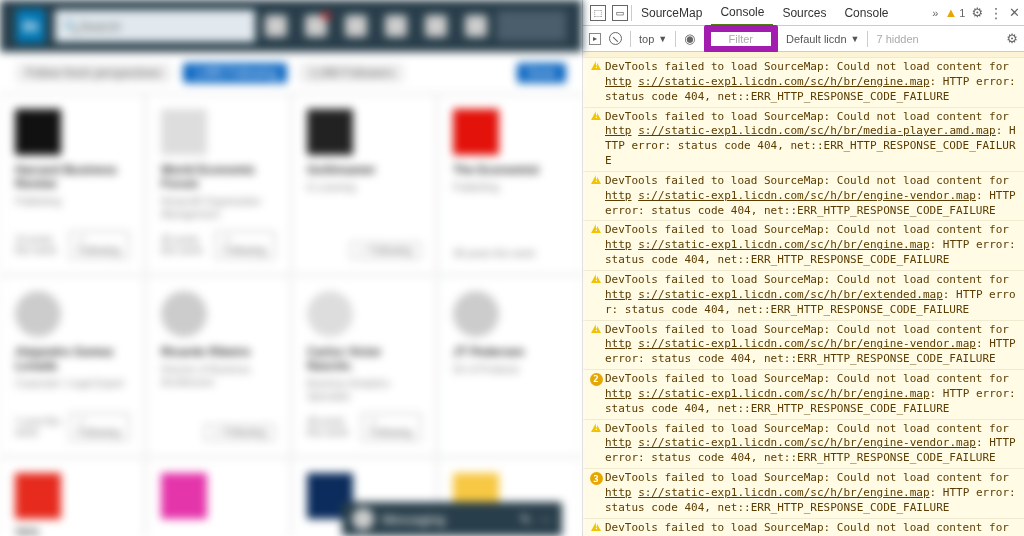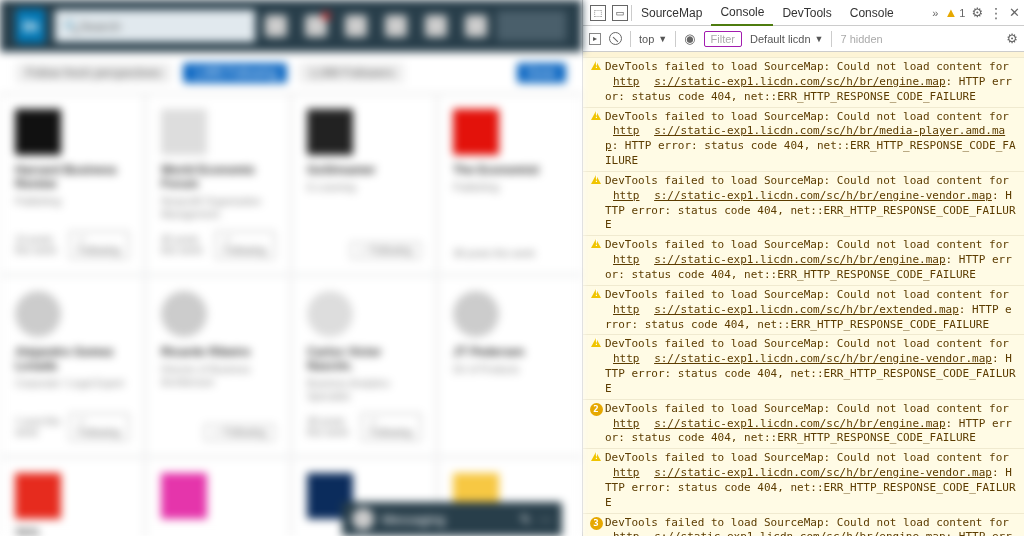--- a/index.html
+++ b/index.html
@@ -35,31 +35,31 @@
 .dt-tab.active { border-bottom: 2px solid #4d7c0f; color: #333; font-weight: 500; }
 .dt-right { margin-left: auto; display: flex; align-items: center; gap: 6px; color: #666; font-size: 11px; }
 .dt-warn-badge { display: flex; align-items: center; gap: 2px; }
 .dt-warn-tri { color: #e6a800; font-size: 13px; }
 .dt-toolbar { height: 26px; display: flex; align-items: center; border-bottom: 1px solid #ccc; padding: 0 6px; gap: 8px; color: #555; font-size: 11px; }
 .dt-stop { width: 13px; height: 13px; border: 1.5px solid #666; border-radius: 50%; position: relative; }
 .dt-stop::after { content: ""; position: absolute; left: 2px; right: 2px; top: 50%; border-top: 1.5px solid #666; transform: rotate(45deg); }
 .dt-sel { display: flex; align-items: center; gap: 4px; }
 .dt-sel .caret { font-size: 9px; }
 .dt-eye { font-size: 13px; color: #666; }
-.dt-filter { border: 1px solid #a21caf; padding: 1px 6px; color: #aaa; font-size: 11px; border-radius: 2px; }
+.dt-filter { border: 7px solid #a21caf; padding: 1px 18px; color: #aaa; font-size: 11px; border-radius: 2px; }
 .dt-hidden { color: #aaa; }
 .dt-gear { font-size: 13px; color: #666; }
 .console-body { flex: 1; overflow: auto; font-family: Menlo, Consolas, monospace; font-size: 11px; line-height: 1.35; }
 .log { display: flex; align-items: flex-start; padding: 2px 6px 2px 4px; border-bottom: 1px solid #f0ead0; background: #fffbe5; color: #5c3c00; }
 .log .icon-col { width: 18px; flex: none; display: flex; justify-content: center; padding-top: 1px; }
 .tri { width: 0; height: 0; border-left: 5px solid transparent; border-right: 5px solid transparent; border-bottom: 9px solid #f0c400; position: relative; }
 .tri::after { content: "!"; position: absolute; left: -2px; top: 0px; font-size: 8px; color: #fff; font-weight: bold; }
 .countbadge { width: 13px; height: 13px; border-radius: 50%; background: #e6a800; color: #fff; font-size: 9px; font-weight: bold; display: flex; align-items: center; justify-content: center; }
 .log .msg { flex: 1; word-break: break-all; }
-.log .msg a { color: #5c3c00; text-decoration: underline; margin-left: 8px; }
+.log .msg a { color: #5c3c00; text-decoration: underline; }
 .log.partial { background: #fdf4d6; }
 .dots { font-size: 14px; }
 .xbtn { font-size: 13px; }
 .sepv { width: 1px; height: 16px; background: #ccc; }
 .tb-ico { width:12px;height:12px;border:1px solid #888;display:inline-flex;align-items:center;justify-content:center;font-size:8px;color:#555;}
 </style>
 </head>
 <body>
 
 <div class="page-left">
@@ -199,21 +199,21 @@
   </div>
 </div>
 
 <div class="devtools">
   <div class="dt-tabs">
     <span class="dt-tabico">⬚</span>
     <span class="dt-tabico">▭</span>
     <div class="sepv"></div>
     <div class="dt-tab">SourceMap</div>
     <div class="dt-tab active">Console</div>
-    <div class="dt-tab">DevTools</div>
+    <div class="dt-tab">Sources</div>
     <div class="dt-tab">Console</div>
     <div class="dt-right">
       <span>»</span>
       <span class="dt-warn-badge">
           <span class="dt-warn-tri">▲</span>
           <span>1</span>
         </span>
       <span class="dt-gear">⚙</span>
       <span class="dots">⋮</span>
       <span class="xbtn">✕</span>

